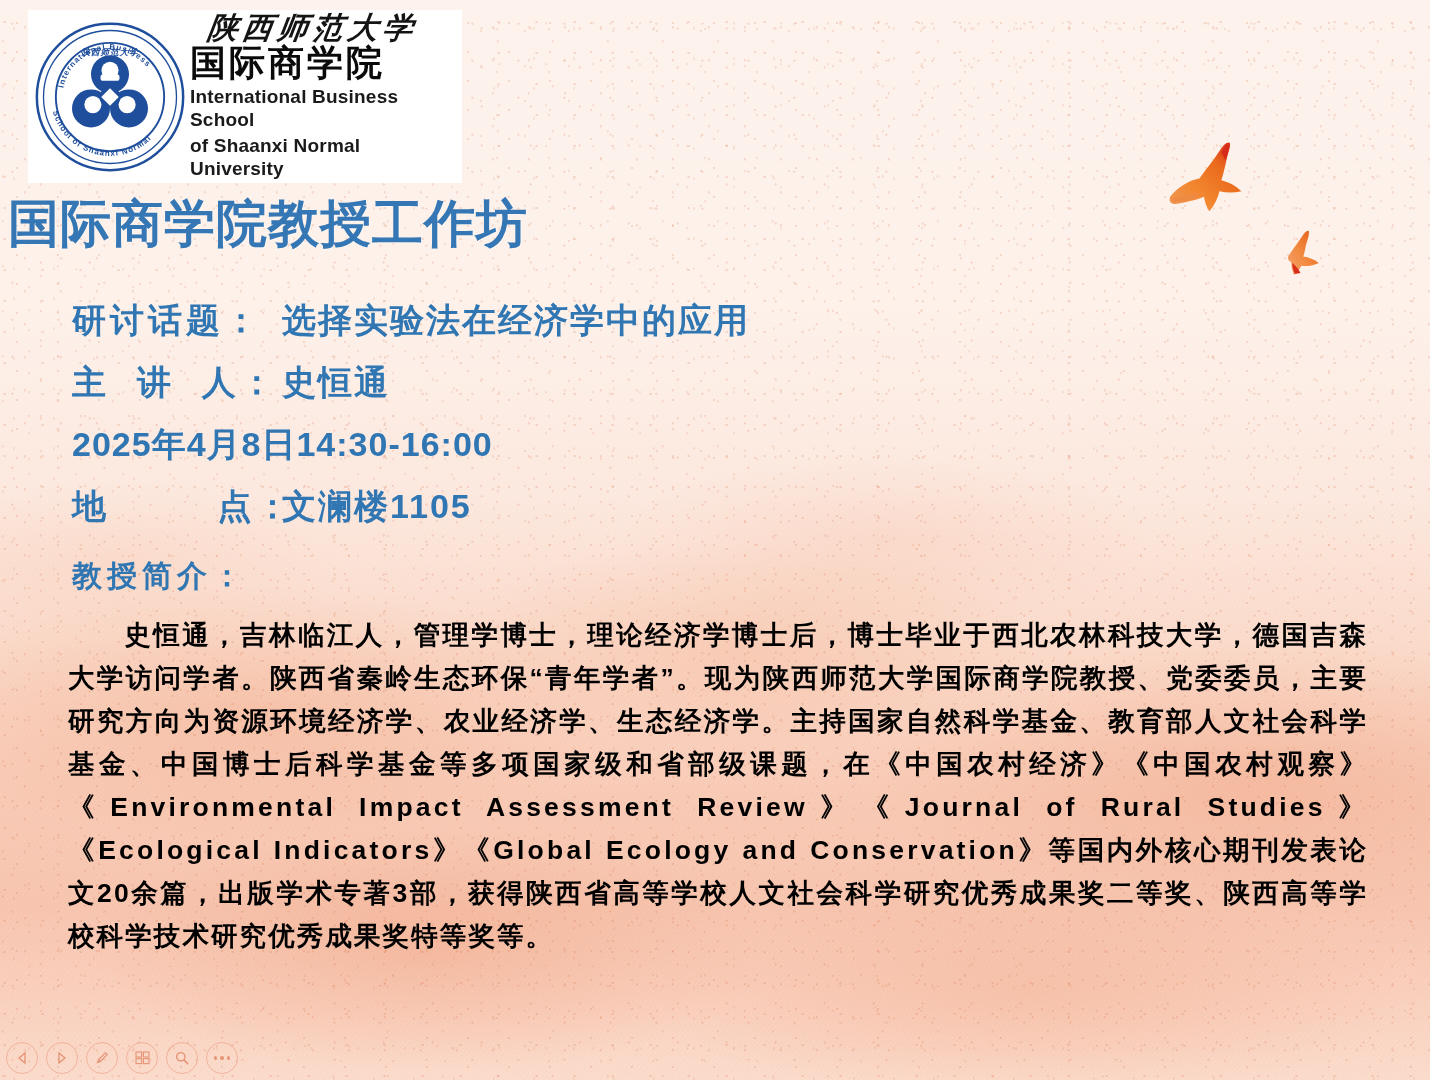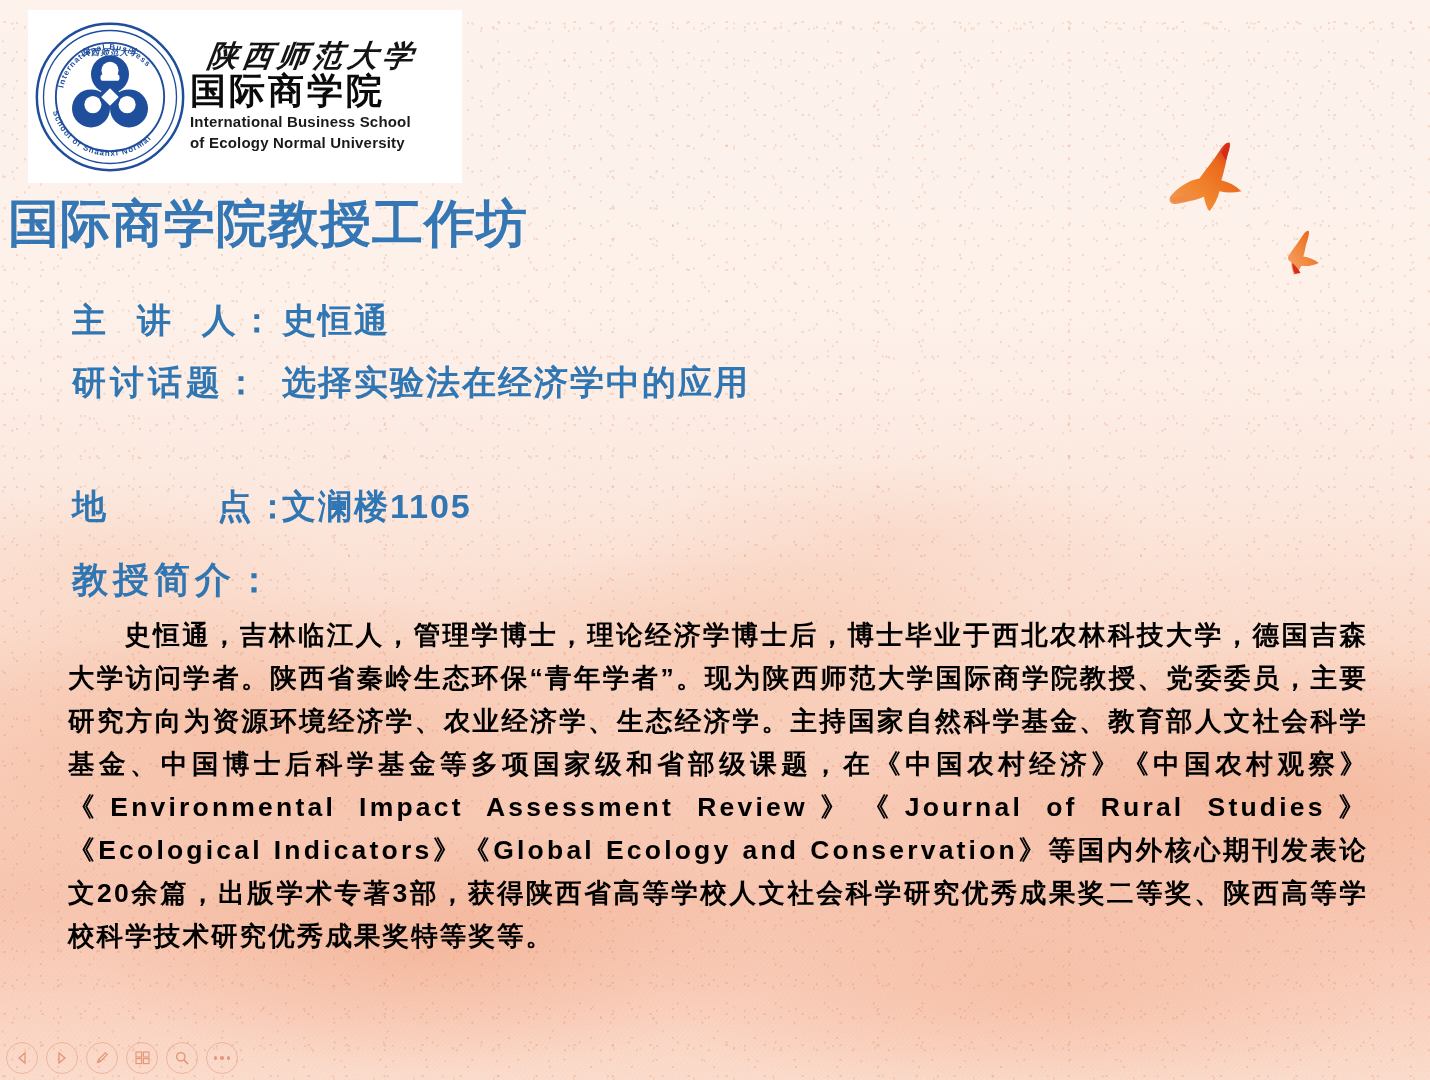--- a/index.html
+++ b/index.html
@@ -116,21 +116,21 @@
   .logo-cn-main {
     font-family: "Liberation Sans", sans-serif;
     font-size: 36px;
     line-height: 1.02;
     font-weight: 700;
     color: #0a0a0a;
     letter-spacing: 3px;
   }
   .logo-en {
     font-family: "Liberation Sans", sans-serif;
-    font-size: 15px;
+    font-size: 19px;
     line-height: 1.22;
     font-weight: 700;
     color: #1a1a1a;
     letter-spacing: .2px;
     margin-top: 3px;
   }
 
   
   #bird-large { position: absolute; left: 1168px; top: 140px; width: 92px; height: 86px; }
   #bird-small { position: absolute; left: 1284px; top: 228px; width: 44px; height: 48px; }
@@ -175,21 +175,21 @@
   }
   .info-value { flex: 1 1 auto; letter-spacing: 2px; }
   .info-value.tight { letter-spacing: 1px; }
 
   
   #bio-heading {
     position: absolute;
     left: 72px;
     top: 556px;
     font-family: "Liberation Sans", sans-serif;
-    font-size: 36px;
+    font-size: 30px;
     font-weight: 700;
     color: #2f76b3;
     letter-spacing: 5px;
   }
   #bio-body {
     position: absolute;
     left: 68px;
     top: 614px;
     width: 1300px;
     font-family: "Liberation Sans", sans-serif;
@@ -274,21 +274,21 @@
       <g fill="#1f4e9c">
         <circle cx="80" cy="80" r="11"></circle>
       </g>
       <rect x="73.5" y="73.5" width="13" height="13" fill="#ffffff" transform="rotate(45 80 80)"></rect>
     </svg>
 
     <div id="logo-wordmark">
       <div class="logo-cn-script">陕西师范大学</div>
       <div class="logo-cn-main">国际商学院</div>
       <div class="logo-en">International  Business School</div>
-      <div class="logo-en">of  Ecology  Normal  University</div>
+      <div class="logo-en">of  Shaanxi  Normal  University</div>
     </div>
   </div>
 
   <svg id="bird-large" viewBox="0 0 100 94">
     <defs>
       <linearGradient id="bgrad1" x1="0" y1="1" x2="1" y2="0">
         <stop offset="0%" stop-color="#f09a5c"></stop>
         <stop offset="35%" stop-color="#f2862f"></stop>
         <stop offset="68%" stop-color="#ea6a1c"></stop>
         <stop offset="88%" stop-color="#d8331c"></stop>
@@ -315,28 +315,29 @@
     <path d="M5,30 C9,24 14,18 19,10 C22,5 25,2 27,3 C28,6 26,12 24,18
              C23,24 22,28 21,31 C27,32 33,34 38,38 C32,41 25,42 19,41
              C17,45 14,49 11,51 C9,47 8,42 8,37 C6,36 3,34 5,30 Z" fill="url(#bgrad2)"></path>
     <path d="M9,38 C13,41 16,45 18,49 L12,50 C10,46 9,42 9,38 Z" fill="#d6301a"></path>
   </svg>
 
   <div id="slide-title">国际商学院教授工作坊</div>
 
   <div id="info-block">
     <div class="info-row">
+      <span class="info-label">研讨话题：</span>
+      <span class="info-value">选择实验法在经济学中的应用</span>
+    </div>
+    <div class="info-row">
       <span class="info-label">主  讲  人：</span>
       <span class="info-value">史恒通</span>
     </div>
     <div class="info-row">
-      <span class="info-label">研讨话题：</span>
-      <span class="info-value">选择实验法在经济学中的应用</span>
-    </div>
-    <div class="info-row">
+      <span class="info-value tight">2025年4月8日14:30-16:00</span>
     </div>
     <div class="info-row">
       <span class="info-label">地        点：</span>
       <span class="info-value">文澜楼1105</span>
     </div>
   </div>
 
   <div id="bio-heading">教授简介：</div>
 
   <div id="bio-body"><span class="lead"></span><span>史恒通，吉林临江人，管理学博士，理论经济学博士后，博士毕业于西北农林科技大学，德国吉森大学访问学者。陕西省秦岭生态环保“青年学者”。现为陕西师范大学国际商学院教授、党委委员，主要研究方向为资源环境经济学、农业经济学、生态经济学。主持国家自然科学基金、教育部人文社会科学基金、中国博士后科学基金等多项国家级和省部级课题，在《中国农村经济》《中国农村观察》</span><span class="jn">《Environmental Impact Assessment Review》</span><span class="jn">《Journal of Rural Studies》</span><span class="jn">《Ecological Indicators》</span><span class="jn">《Global Ecology and Conservation》</span><span>等国内外核心期刊发表论文20余篇，出版学术专著3部，获得陕西省高等学校人文社会科学研究优秀成果奖二等奖、陕西高等学校科学技术研究优秀成果奖特等奖等。</span></div>

